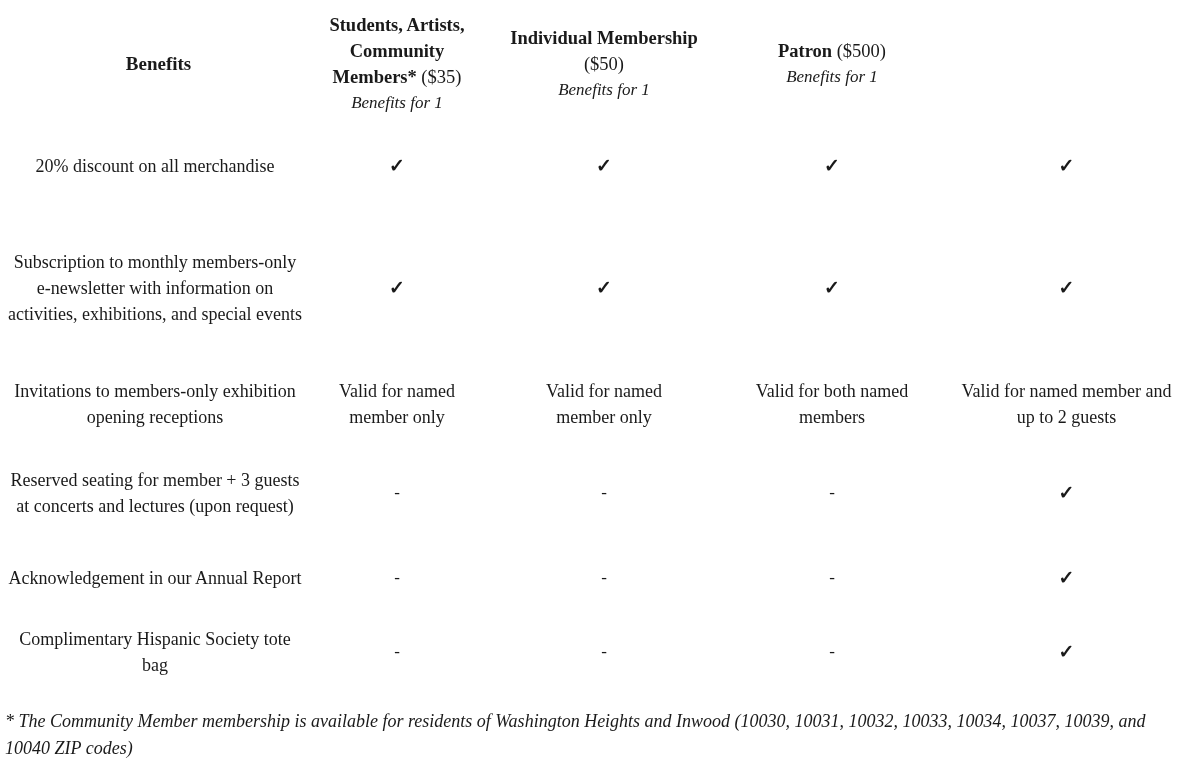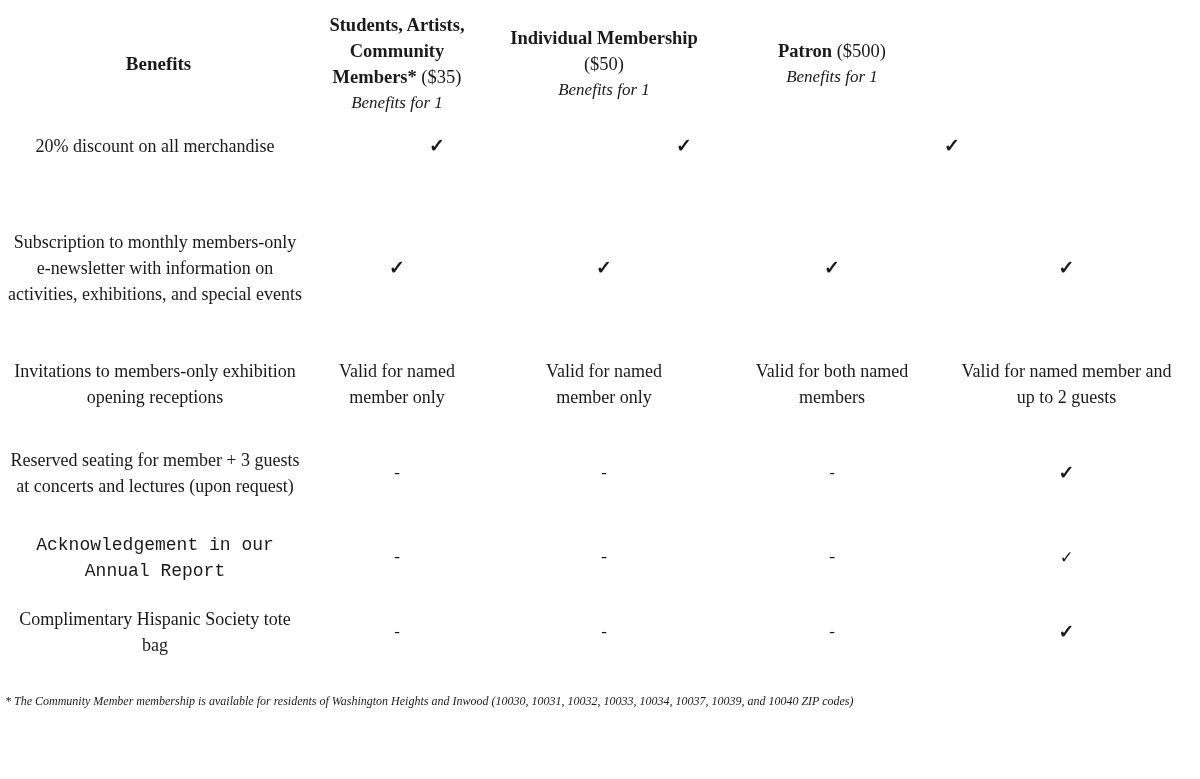--- a/index.html
+++ b/index.html
@@ -71,31 +71,31 @@
   .dash {
     font-size: 17px;
   }
   .celltext {
     font-size: 18px;
   }
   .mw-a { max-width: 152px; }
   .mw-b { max-width: 198px; }
   .mw-c { max-width: 232px; }
 
-  .row-1 { margin-top: 16px; min-height: 28px; gap: 40px; }
+  .row-1 { margin-top: 36px; min-height: 28px; }
   .row-2 { margin-top: 56px; min-height: 104px; }
   .row-3 { margin-top: 38px; min-height: 52px; }
   .row-4 { margin-top: 24px; min-height: 78px; }
-  .row-5 { margin-top: 20px; min-height: 52px; font-family: Liberation Mono, monospace; }
+  .row-5 { margin-top: 20px; min-height: 52px; }
   .row-6 { margin-top: 22px; min-height: 52px; }
 
   .footnote {
     margin-top: 30px;
     font-style: italic;
-    font-size: 12px;
+    font-size: 18px;
     line-height: 27px;
     max-width: 1188px;
   }
 </style>
 </head>
 <body>
 
 <div class="page">
 
   <div class="grid header-row">

